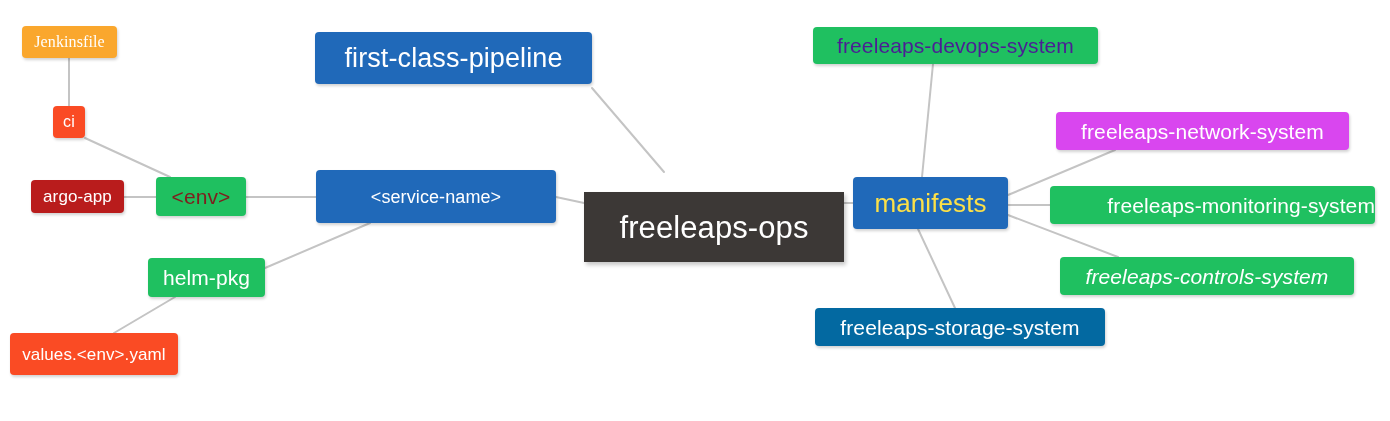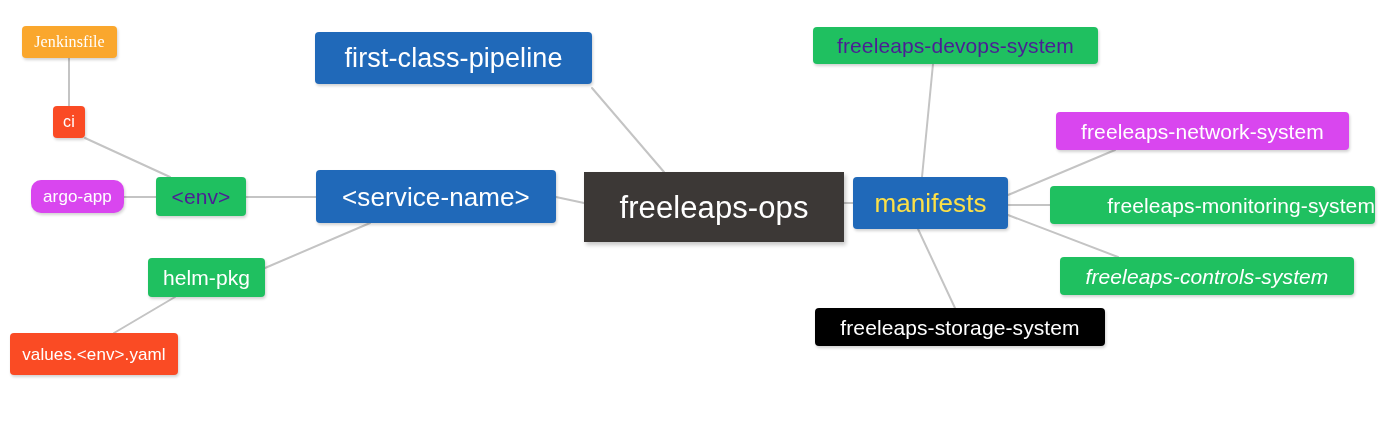--- a/index.html
+++ b/index.html
@@ -37,20 +37,21 @@
     white-space: nowrap;
     line-height: 1;
     border-radius: 4px;
     box-shadow: 1px 2px 3px rgba(0,0,0,0.18);
     z-index: 2;
     letter-spacing: 0.1px;
   }
   .node.root {
     border-radius: 0;
     box-shadow: 2px 3px 4px rgba(0,0,0,0.22);
+    margin-top: 20px;
   }
 </style>
 </head>
 <body style="background: rgb(255, 255, 255);">
 
 <div id="canvas">
   <svg id="edges" viewBox="0 0 1390 421" width="1390" height="421">
       <line x1="592" y1="88" x2="664" y2="172" stroke="#c4c4c4" stroke-width="2" stroke-linecap="round"></line>
       <line x1="556" y1="197" x2="584" y2="203" stroke="#c4c4c4" stroke-width="2" stroke-linecap="round"></line>
       <line x1="844" y1="203" x2="853" y2="203" stroke="#c4c4c4" stroke-width="2" stroke-linecap="round"></line>
@@ -63,56 +64,56 @@
       <line x1="922" y1="177" x2="933" y2="64" stroke="#c4c4c4" stroke-width="2" stroke-linecap="round"></line>
       <line x1="1008" y1="195" x2="1115" y2="150" stroke="#c4c4c4" stroke-width="2" stroke-linecap="round"></line>
       <line x1="1008" y1="205" x2="1050" y2="205" stroke="#c4c4c4" stroke-width="2" stroke-linecap="round"></line>
       <line x1="1008" y1="215" x2="1118" y2="257" stroke="#c4c4c4" stroke-width="2" stroke-linecap="round"></line>
       <line x1="918" y1="229" x2="955" y2="308" stroke="#c4c4c4" stroke-width="2" stroke-linecap="round"></line>
     </svg>
   <div id="node-layer">
       <div class="node root" style="left: 584px; top: 172px; width: 260px; height: 70px; background: rgb(60, 56, 54); color: rgb(255, 255, 255); font-size: 31px;">
         <span>freeleaps-ops</span>
       </div>
-      <div class="node" style="left: 316px; top: 170px; width: 240px; height: 53px; background: rgb(32, 105, 185); color: rgb(255, 255, 255); font-size: 26px;">
+      <div class="node" style="left: 316px; top: 170px; width: 240px; height: 53px; background: rgb(32, 105, 185); color: rgb(255, 255, 255); font-size: 18px;">
         <span>&lt;service-name&gt;</span>
       </div>
       <div class="node" style="left: 315px; top: 32px; width: 277px; height: 52px; background: rgb(32, 105, 185); color: rgb(255, 255, 255); font-size: 27px;">
         <span>first-class-pipeline</span>
       </div>
       <div class="node" style="left: 853px; top: 177px; width: 155px; height: 52px; background: rgb(32, 105, 185); color: #fde047; font-size: 26px;">
         <span>manifests</span>
       </div>
-      <div class="node" style="left: 156px; top: 177px; width: 90px; height: 39px; background: rgb(31, 192, 96); color: #4c1d95; font-size: 21px;">
+      <div class="node" style="left: 156px; top: 177px; width: 90px; height: 39px; background: rgb(31, 192, 96); color: #7f1d1d; font-size: 21px;">
         <span>&lt;env&gt;</span>
       </div>
       <div class="node" style="left: 148px; top: 258px; width: 117px; height: 39px; background: rgb(31, 192, 96); color: rgb(255, 255, 255); font-size: 21px; text-align: right;">
         <span>helm-pkg</span>
       </div>
       <div class="node" style="left: 10px; top: 333px; width: 168px; height: 42px; background: rgb(250, 75, 36); color: rgb(255, 255, 255); font-size: 17px;">
         <span>values.&lt;env&gt;.yaml</span>
       </div>
       <div class="node" style="left: 53px; top: 106px; width: 32px; height: 32px; background: rgb(250, 75, 36); color: rgb(255, 255, 255); font-size: 16px;">
         <span>ci</span>
       </div>
       <div class="node" style="left: 22px; top: 26px; width: 95px; height: 32px; background: rgb(250, 167, 45); color: rgb(255, 255, 255); font-size: 16px; font-family: Liberation Serif, serif;">
         <span>Jenkinsfile</span>
       </div>
-      <div class="node" style="left: 31px; top: 180px; width: 93px; height: 33px; background: #d946ef; color: rgb(255, 255, 255); font-size: 17px; border-radius: 10px;">
+      <div class="node" style="left: 31px; top: 180px; width: 93px; height: 33px; background: #b91c1c; color: rgb(255, 255, 255); font-size: 17px;">
         <span>argo-app</span>
       </div>
       <div class="node" style="left: 800px; top: 27px; width: 285px; height: 37px; background: rgb(31, 192, 96); color: #4c1d95; font-size: 21px; margin-left: 13px;">
         <span>freeleaps-devops-system</span>
       </div>
       <div class="node" style="left: 1056px; top: 112px; width: 293px; height: 38px; background: #d946ef; color: rgb(255, 255, 255); font-size: 21px;">
         <span>freeleaps-network-system</span>
       </div>
       <div class="node" style="left: 1050px; top: 186px; width: 325px; height: 38px; background: rgb(31, 192, 96); color: rgb(255, 255, 255); font-size: 21px; justify-content: flex-end;">
         <span>freeleaps-monitoring-system</span>
       </div>
       <div class="node" style="left: 1060px; top: 257px; width: 294px; height: 38px; background: rgb(31, 192, 96); color: rgb(255, 255, 255); font-size: 21px; font-style: italic;">
         <span>freeleaps-controls-system</span>
       </div>
-      <div class="node" style="left: 815px; top: 308px; width: 290px; height: 38px; background: #000000; color: rgb(255, 255, 255); font-size: 21px;">
+      <div class="node" style="left: 815px; top: 308px; width: 290px; height: 38px; background: #0369a1; color: rgb(255, 255, 255); font-size: 21px;">
         <span>freeleaps-storage-system</span>
       </div>
     </div>
 </div>
 
 </body></html>

